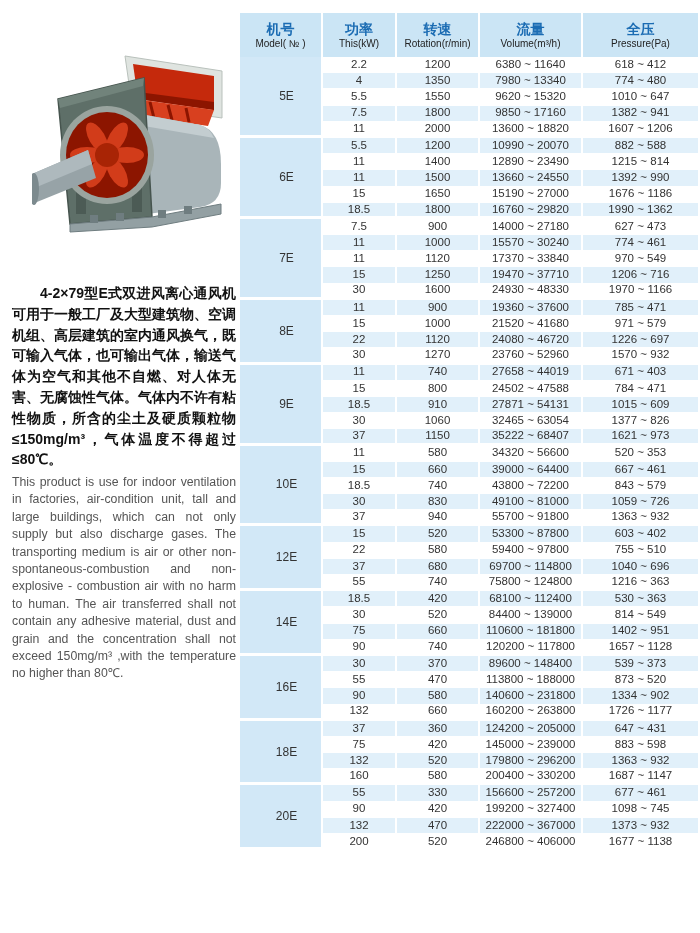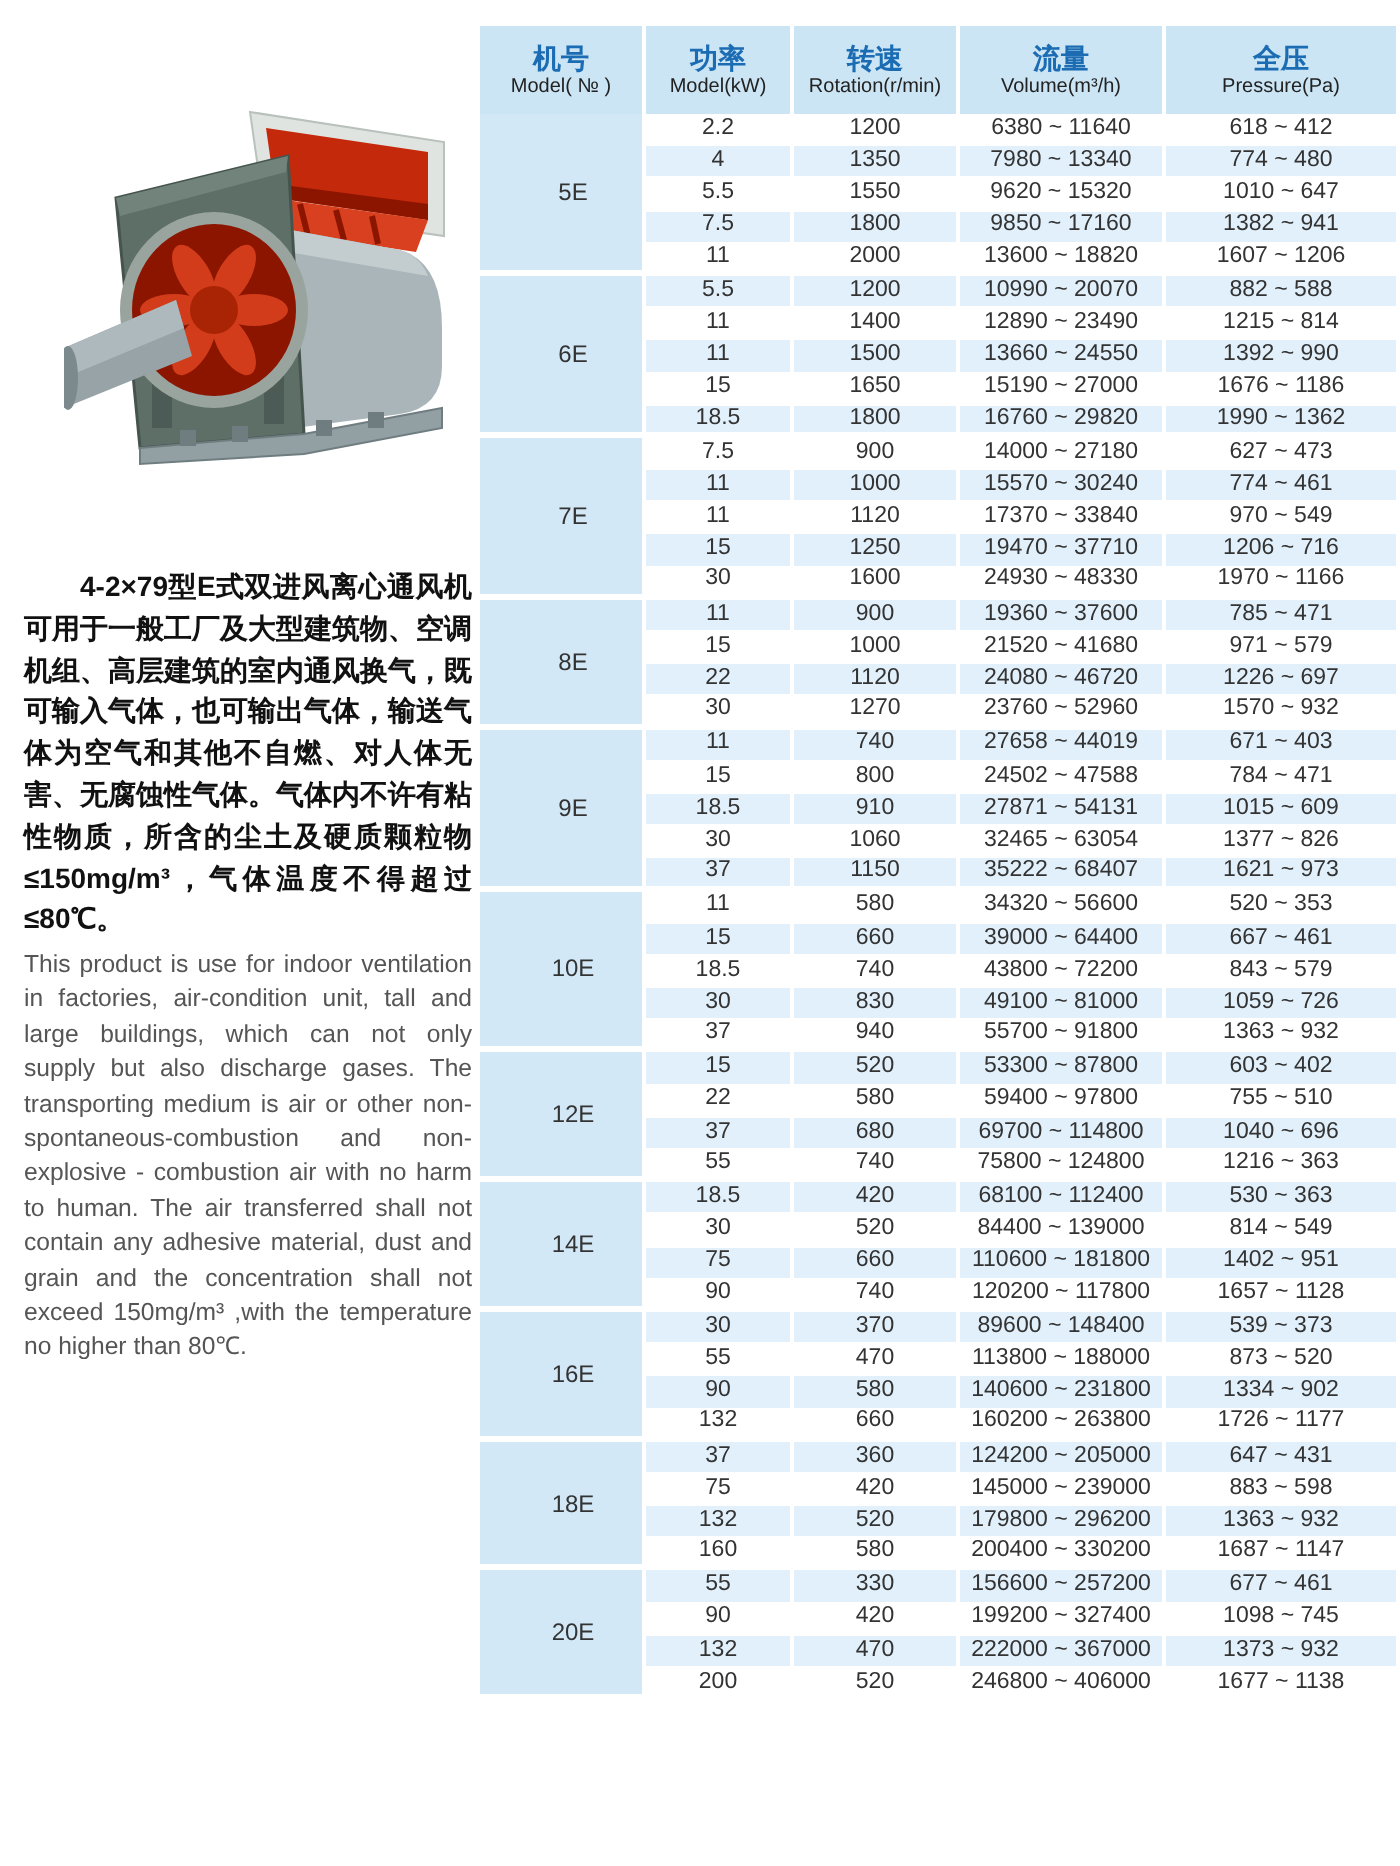--- a/index.html
+++ b/index.html
@@ -24,21 +24,21 @@
   
   .table-wrap { position:absolute; left:240px; top:13px; width:458px; }
   table.spec { border-collapse:separate; border-spacing:0; width:458px; table-layout:fixed; }
   th, td { padding:0; }
   thead th {
     background:var(--header-bg);
     height:44px; vertical-align:middle; text-align:center;
     border-right:2px solid #fff; font-weight:normal;
   }
   thead th:last-child { border-right:none; }
-  .h-cn { font-size:14px; font-weight:bold; color:var(--header-cn); line-height:17px; }
+  .h-cn { font-size:14px; font-weight:bold; color:var(--header-cn); line-height:17px;font-family:Liberation Serif, serif; }
   .h-en { font-size:10px; color:var(--header-en); line-height:12px; }
   tbody td {
     height:16.2px; font-size:11.5px; color:var(--cell-text);
     text-align:center; vertical-align:middle;
     border-right:2px solid #fff; border-bottom:1px solid #fff;
     background:#fff; line-height:1;
   }
   tbody td:last-child { border-right:none; }
   tbody tr.alt td.data-cell { background:var(--row-alt); }
   tbody td.model-cell { background:var(--model-bg); font-size:12px; border-bottom:3px solid #fff;padding-left:12px; }
@@ -108,21 +108,21 @@
           <col style="width:115px">
       </colgroup>
       <thead>
         <tr>
             <th>
               <div class="h-cn">机号</div>
               <div class="h-en">Model( № )</div>
             </th>
             <th>
               <div class="h-cn">功率</div>
-              <div class="h-en">Model(kW)</div>
+              <div class="h-en">This(kW)</div>
             </th>
             <th>
               <div class="h-cn">转速</div>
               <div class="h-en">Rotation(r/min)</div>
             </th>
             <th>
               <div class="h-cn">流量</div>
               <div class="h-en">Volume(m³/h)</div>
             </th>
             <th>

